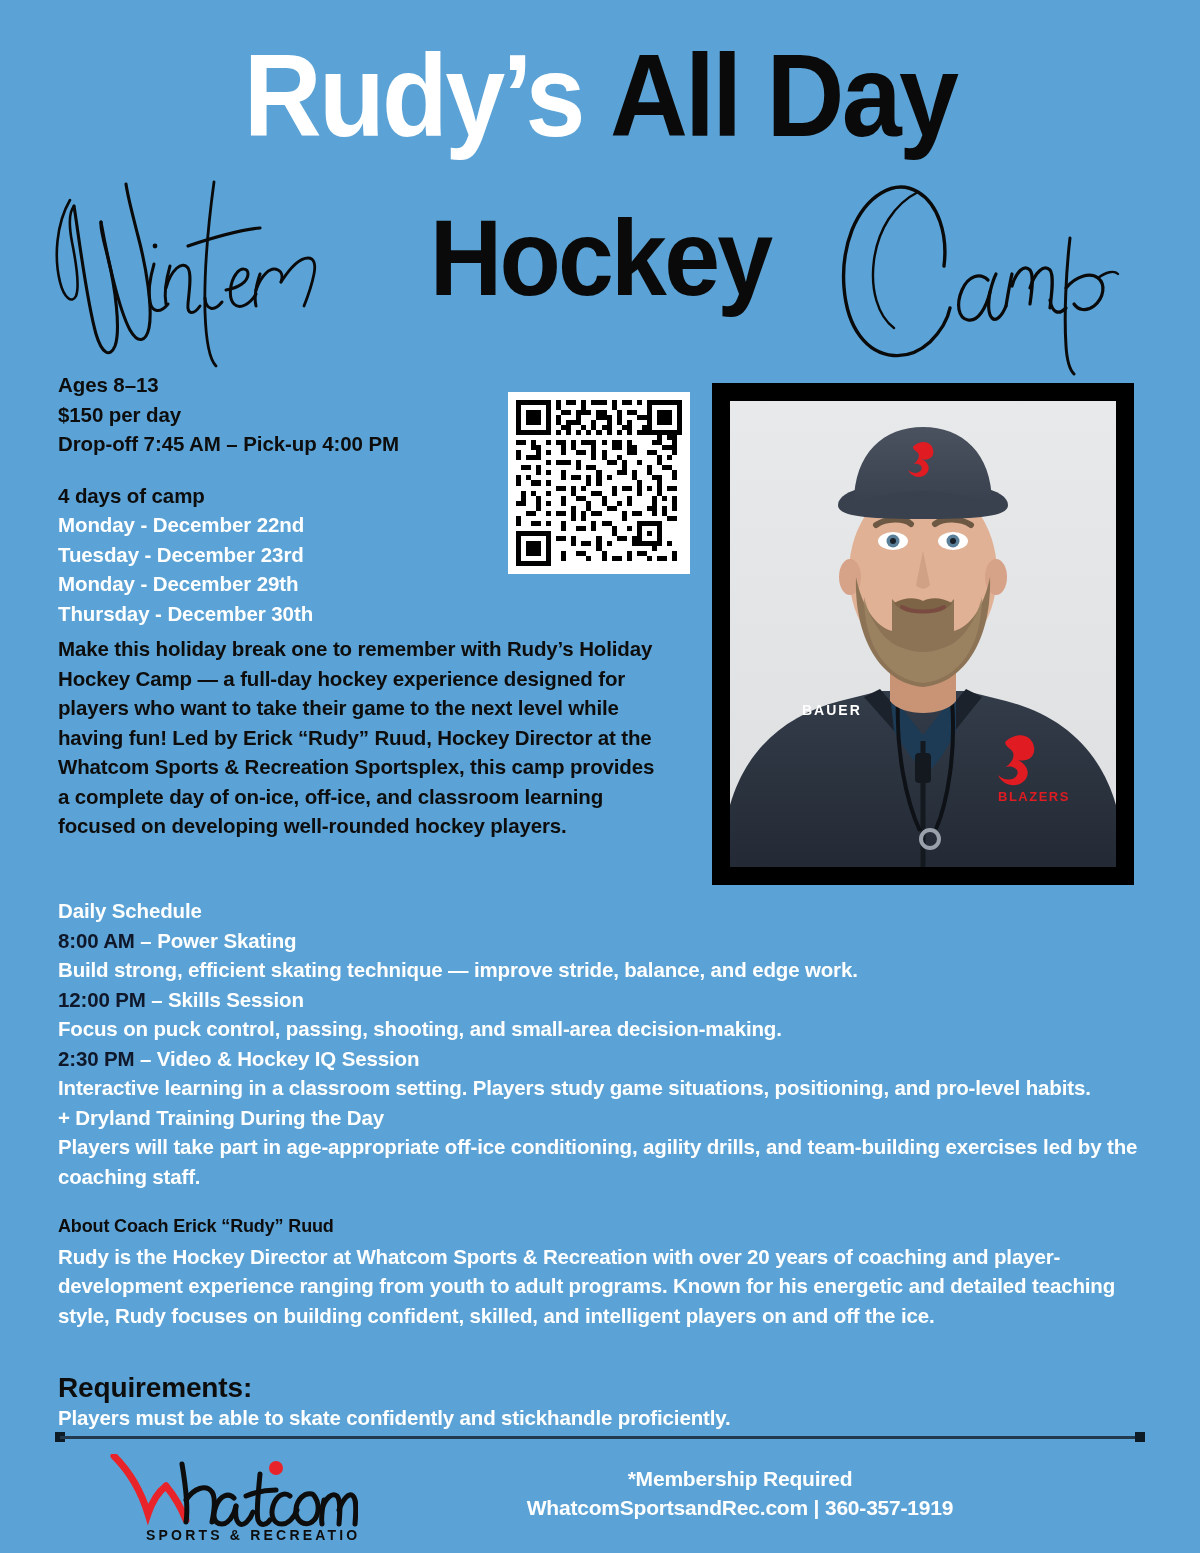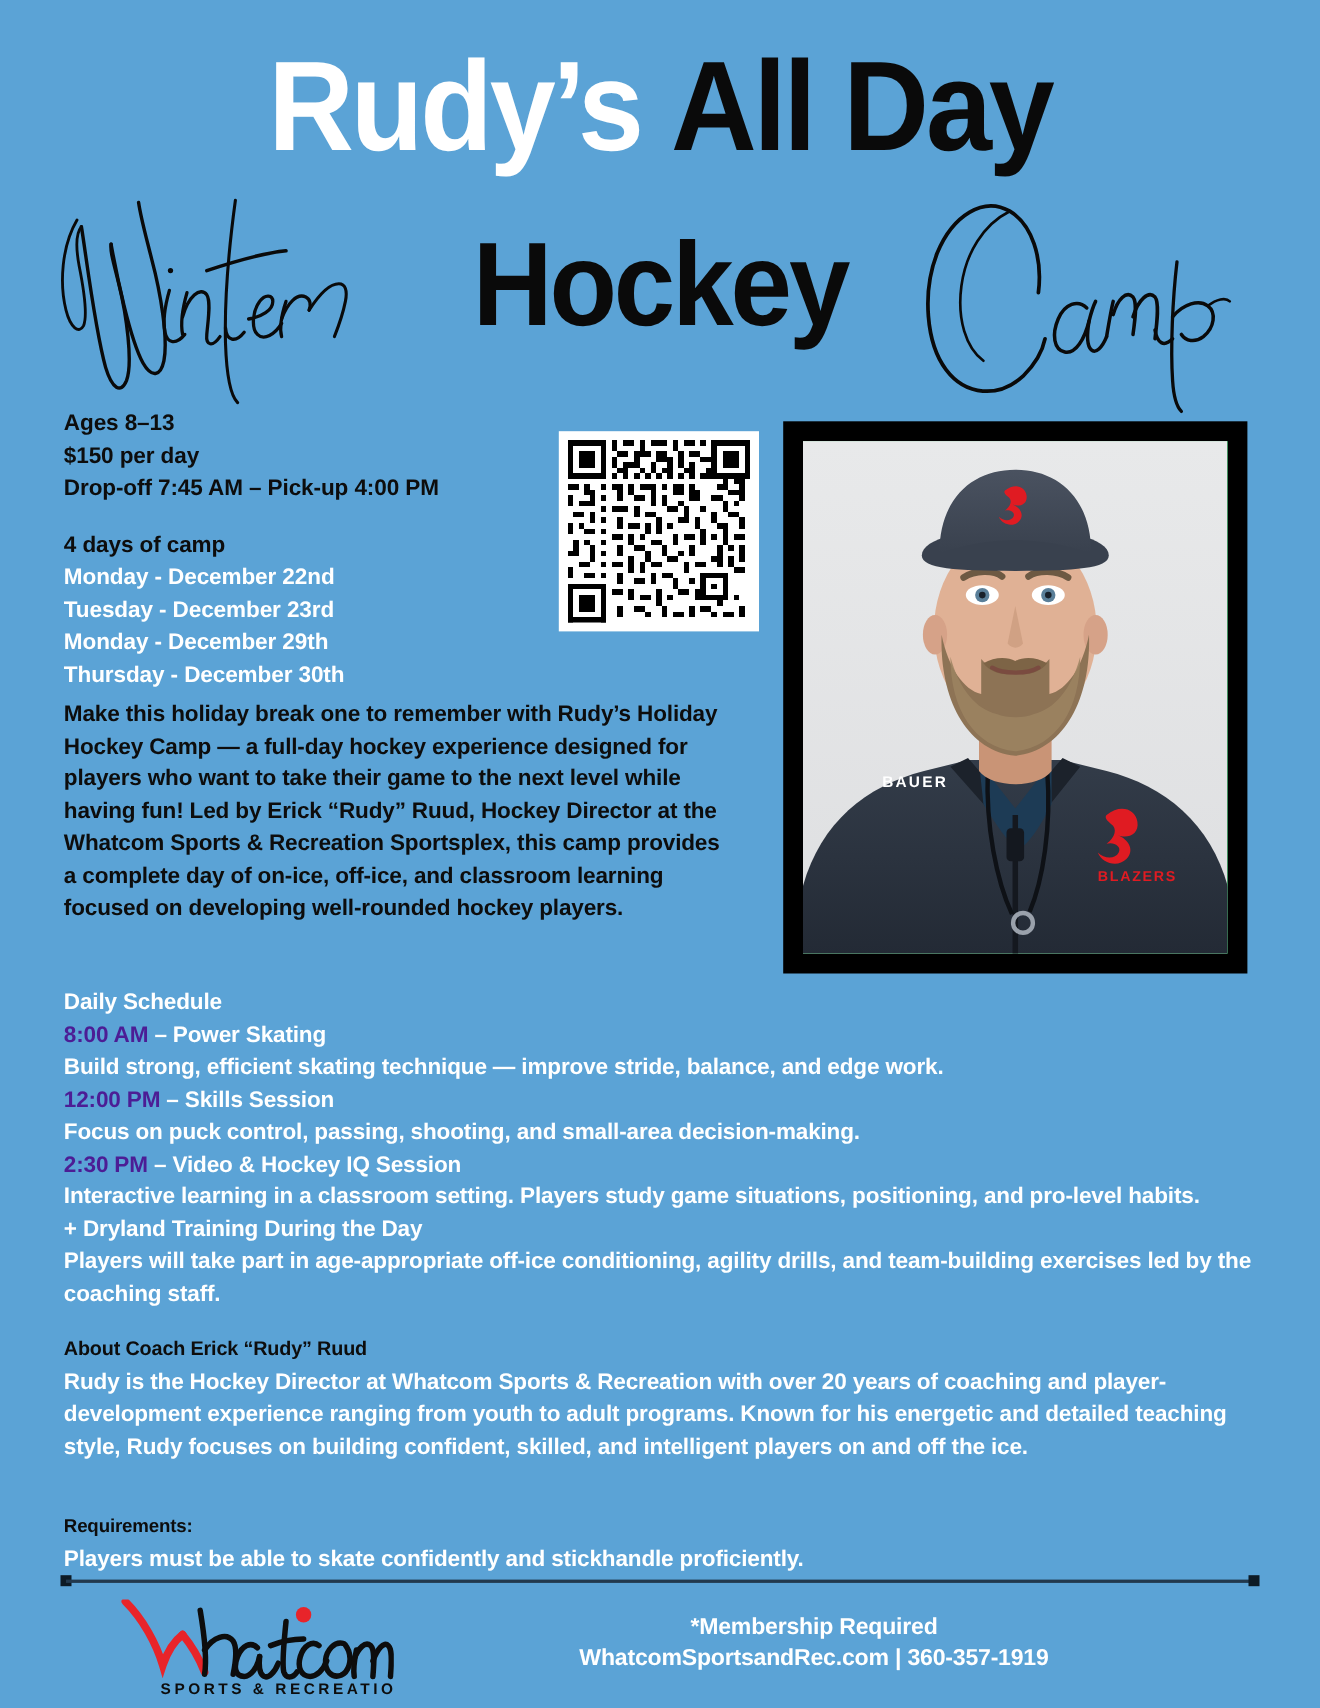--- a/index.html
+++ b/index.html
@@ -81,37 +81,37 @@
     font-size:20.5px; font-weight:bold; line-height:29.5px;
     color:#0d0d0d; letter-spacing:-0.15px;
   }
 
   
   .schedule-block { position:absolute; left:58px; top:896px; width:1100px; }
   .sched-line {
     font-size:20.5px; font-weight:bold; line-height:29.5px;
     letter-spacing:-0.15px; color:#ffffff;
   }
-  .sched-time { color:#4c1d95;margin-top:44px; }
+  .sched-time { color:#0f172a;margin-top:44px; }
 
   
   .about-block { position:absolute; left:58px; top:1212px; width:1095px; }
   .about-head {
     font-size:18px; font-weight:bold; line-height:29.5px;
     color:#0d0d0d; letter-spacing:-0.15px;
   }
   .about-body {
     font-size:20.5px; font-weight:bold; line-height:29.5px;
     color:#ffffff; letter-spacing:-0.15px;
   }
 
   
   .req-block { position:absolute; left:58px; top:1373px; width:1095px; }
   .req-head {
-    font-size:17px; font-weight:bold; line-height:29.5px;
+    font-size:28px; font-weight:bold; line-height:29.5px;
     color:#0d0d0d; letter-spacing:-0.15px;
   }
   .req-body {
     font-size:20.5px; font-weight:bold; line-height:29.5px;
     color:#ffffff; letter-spacing:-0.15px;
   }
 
   
   .divider { position:absolute; left:55px; top:1432px; width:1090px; height:10px; }
   .divider .bar {

